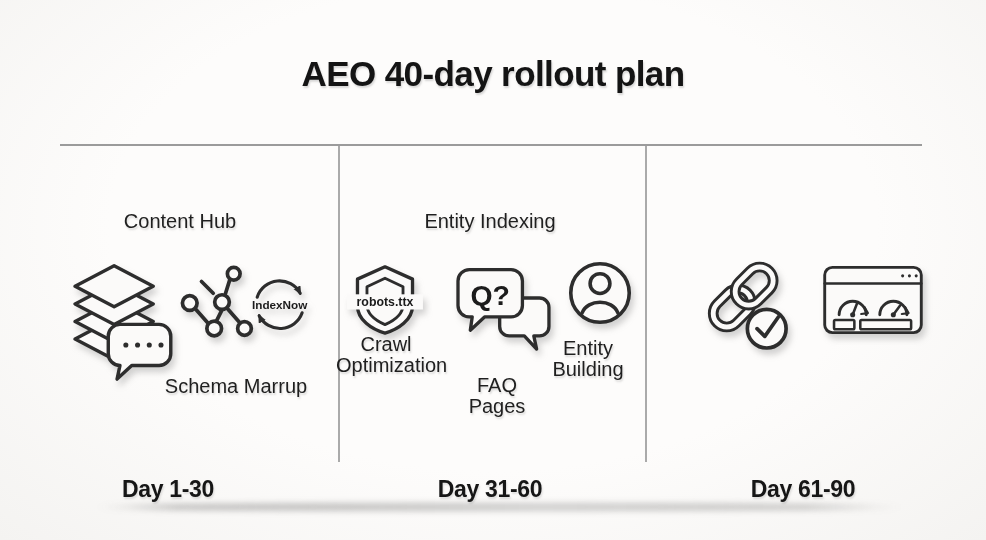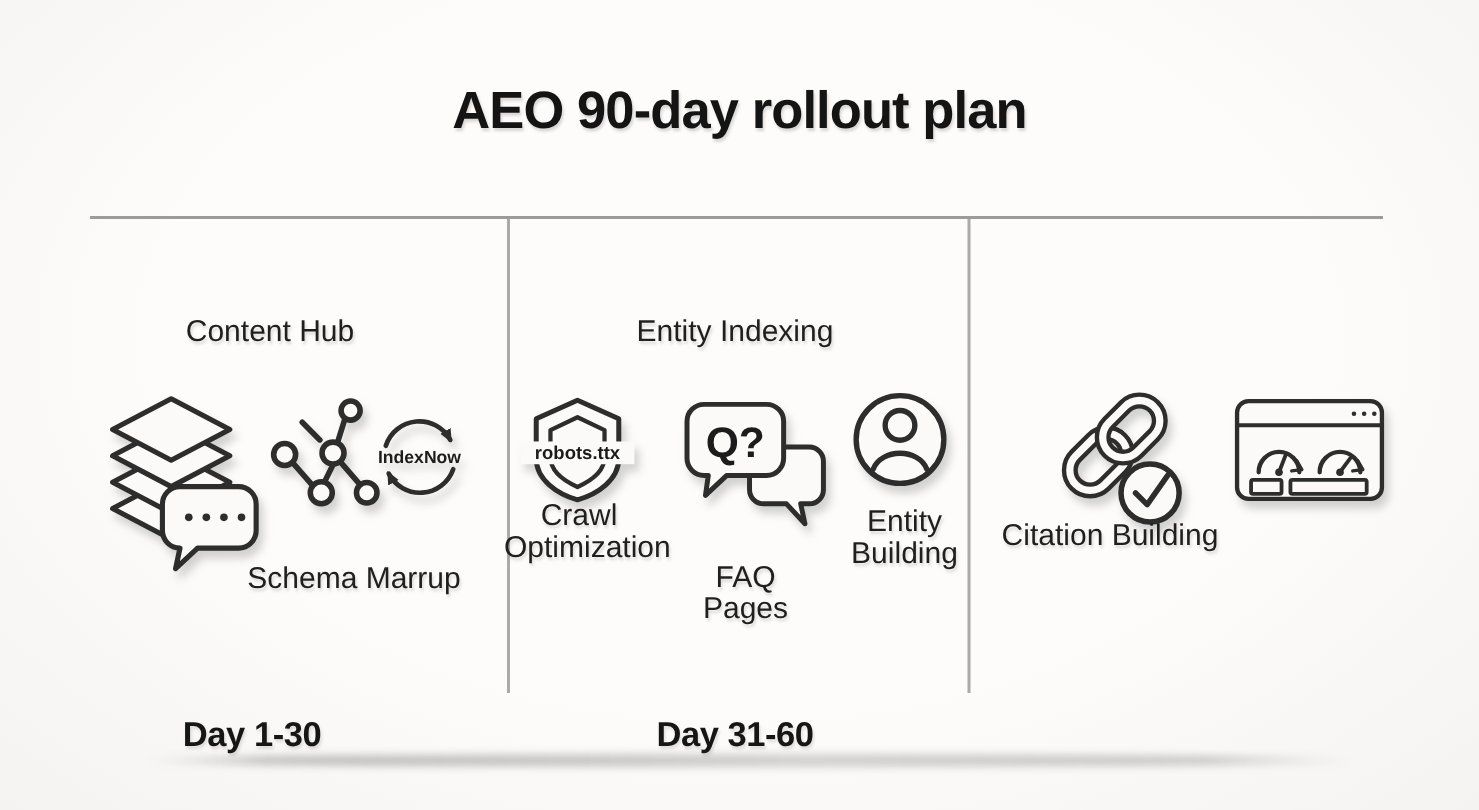--- a/index.html
+++ b/index.html
@@ -31,21 +31,21 @@
     filter:blur(3px);
   }
   svg{stroke-linecap:round;stroke-linejoin:round;}
   svg text{font-family:"Liberation Sans",sans-serif;stroke:none;}
 </style>
 </head>
 <body>
 
 <div class="canvas">
 
-  <div class="title">AEO 90-day rollout plan</div>
+  <div class="title">AEO 40-day rollout plan</div>
 
   <div class="hline"></div>
   <div class="vline v1"></div>
   <div class="vline v2"></div>
 
   <div class="lbl" style="left:100px;top:211px;width:160px;">Content Hub</div>
 
   <svg class="icon" style="left:62px;top:258px;" width="115" height="125" viewBox="0 0 115 128" fill="none" stroke="#2d2d2d" stroke-width="3.5">
     <path d="M52,62 L92,83 L52,104 L12,83 Z" fill="#fbfaf9"></path>
     <path d="M52,44 L92,65 L52,86 L12,65 Z" fill="#fbfaf9"></path>
@@ -101,35 +101,34 @@
     <path d="M22,8 h44 a12,12 0 0 1 12,12 v26 a12,12 0 0 1 -12,12 h-28 l-15,14 l2,-14 h-3 a12,12 0 0 1 -12,-12 v-26 a12,12 0 0 1 12,-12 z" fill="#fbfaf9"></path>
     <text x="44" y="45" text-anchor="middle" font-size="30" font-weight="600" fill="#1c1c1c">Q?</text>
   </svg>
   <div class="lbl" style="left:447px;top:352px;width:100px;margin-top:23px;">FAQ Pages</div>
 
   <svg class="icon" style="left:567px;top:260px;" width="66" height="66" viewBox="0 0 70 70" fill="none" stroke="#2d2d2d" stroke-width="3.8">
     <circle cx="35" cy="35" r="31" fill="#fbfaf9"></circle>
     <circle cx="35" cy="25" r="10.5"></circle>
     <path d="M16,56 C22,41 48,41 54,56"></path>
   </svg>
-  <div class="lbl" style="left:565px;top:338px;width:76px;text-align:center;">Entity Building</div>
+  <div class="lbl" style="left:550px;top:338px;width:76px;text-align:center;">Entity Building</div>
 
   <div class="day" style="left:410px;top:456px;width:160px;">Day 31-60</div>
 
   <svg class="icon" style="left:697px;top:257px;" width="92" height="92" viewBox="0 0 95 95" fill="none" stroke="#2d2d2d" stroke-width="3.8">
     <g transform="rotate(-45 47 42)">
       <rect x="10" y="28" width="44" height="28" rx="14" stroke-width="11"></rect>
       <rect x="10" y="28" width="44" height="28" rx="14" stroke="#fbfaf9" stroke-width="5"></rect>
       <rect x="42" y="28" width="44" height="28" rx="14" stroke-width="11"></rect>
       <rect x="42" y="28" width="44" height="28" rx="14" stroke="#fbfaf9" stroke-width="5"></rect>
     </g>
     <circle cx="72" cy="74" r="20" fill="#fbfaf9"></circle>
     <polyline points="62,74 70,82 84,62"></polyline>
   </svg>
-  <div class="lbl" style="left:660px;top:347px;width:160px;">Citation Building</div>
 
   <svg class="icon" style="left:822px;top:264px;" width="102" height="72" viewBox="0 0 120 85" fill="none" stroke="#2d2d2d" stroke-width="3.4">
     <rect x="3" y="4" width="114" height="77" rx="9" fill="#fbfaf9"></rect>
     <line x1="3" y1="23" x2="117" y2="23" stroke-width="3"></line>
     <g fill="#2d2d2d" stroke="none">
       <circle cx="95" cy="14" r="1.8"></circle>
         <circle cx="103" cy="14" r="1.8"></circle>
         <circle cx="111" cy="14" r="1.8"></circle>
     </g>
     <g>
@@ -141,15 +140,16 @@
     <g>
       <path d="M68,60 A16,16 0 1 1 100,60"></path>
       <path d="M98,51 l4,7 l-8,1" stroke-width="2.6"></path>
       <line x1="84" y1="60" x2="92" y2="49" stroke-width="3"></line>
       <circle cx="84" cy="60" r="3" fill="#2d2d2d" stroke="none"></circle>
     </g>
     <rect x="14" y="66" width="24" height="11" rx="1.5" stroke-width="3"></rect>
     <rect x="45" y="66" width="60" height="11" rx="1.5" stroke-width="3"></rect>
   </svg>
 
+  <div class="day" style="left:723px;top:456px;width:160px;">Day 61-90</div>
 
   <div class="smudge"></div>
 </div>
 
 </body></html>

